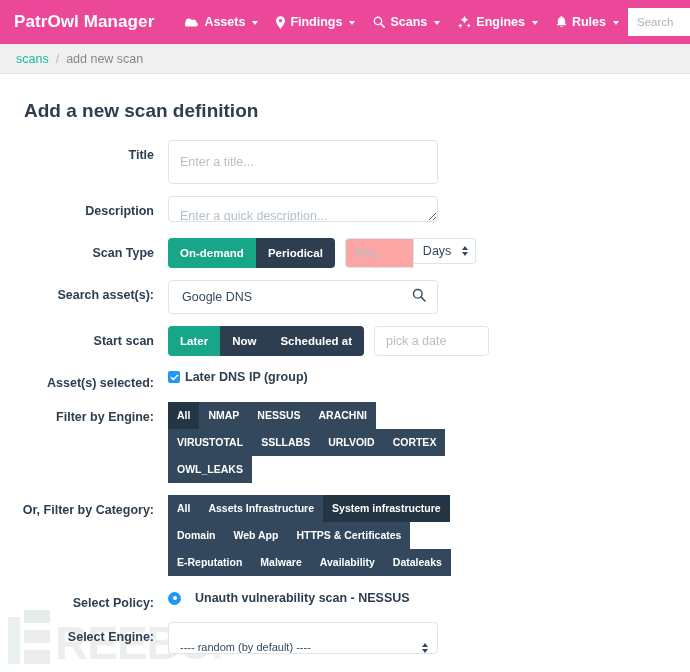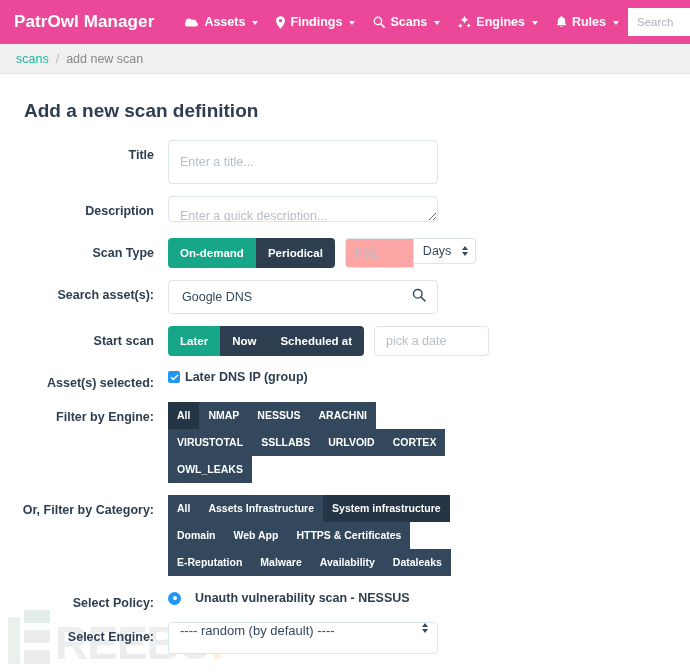--- a/index.html
+++ b/index.html
@@ -297,24 +297,24 @@
   .policy-name { font-size: 12.5px; font-weight: bold; color: #2c3e50; }
 
   
   .engine-sel {
     width: 270px;
     height: 32px;
     border: 1px solid #dce4ec;
     border-radius: 4px;
     background: #fff;
     display: flex;
-    align-items: flex-start;
+    align-items: flex-end;
     justify-content: space-between;
     padding: 0 9px 0 11px;
-    font-size: 13px;
+    font-size: 11px;
     color: #34495e;
     cursor: pointer;
   }
 </style>
 </head>
 <body>
 
 <div class="navbar">
   <div class="brand">PatrOwl Manager</div>
   <div class="nav-items">

